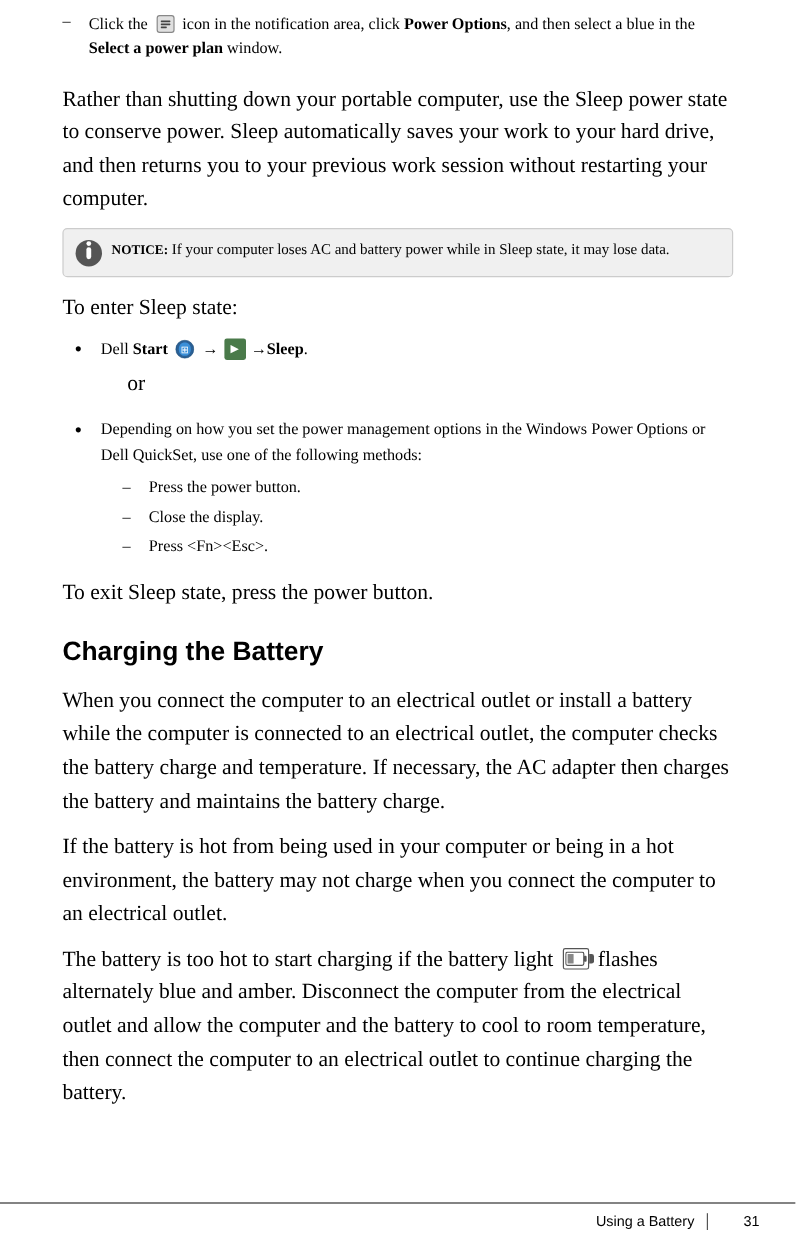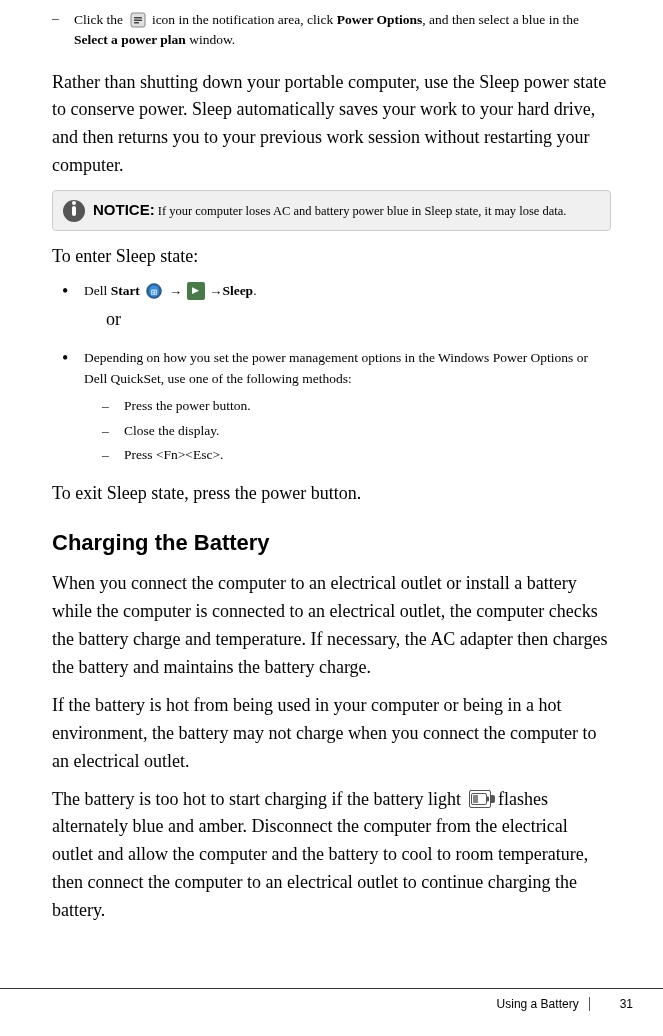--- a/index.html
+++ b/index.html
@@ -88,23 +88,23 @@
       width: 4px;
       height: 4px;
       background: white;
       border-radius: 50%;
     }
     .notice-text {
       font-size: 12.5px;
       line-height: 1.5;
     }
     .notice-text .notice-label {
-      font-family: Liberation Sans, sans-serif;
+      font-family: Liberation Serif, serif;
       font-weight: bold;
-      font-size: 15px;
+      font-size: 11px;
     }
 
     
     .bullet-list {
       margin-left: 10px;
       margin-bottom: 10px;
     }
     .bullet-item {
       display: flex;
       align-items: flex-start;
@@ -219,21 +219,21 @@
       transform: translateY(-50%);
       width: 4px;
       height: 8px;
       background: #555;
       border-radius: 0 2px 2px 0;
     }
 
     
     .page-footer {
       position: absolute;
-      bottom: 25px;
+      bottom: 11px;
       left: 0;
       right: 0;
       display: flex;
       align-items: center;
       justify-content: flex-start;
       padding: 0 30px;
       border-top: 1px solid #333;
       padding-top: 8px;
     }
     .footer-text {
@@ -279,21 +279,21 @@
   </div>
 
 
   <p class="body-para">Rather than shutting down your portable computer, use the Sleep power state to conserve power. Sleep automatically saves your work to your hard drive, and then returns you to your previous work session without restarting your computer.</p>
 
   <div class="notice-box">
     <div class="notice-icon">
       <div class="notice-icon-inner"></div>
     </div>
     <div class="notice-text">
-      <span class="notice-label">NOTICE:</span><span> If your computer loses AC and battery power blue in Sleep state, it may lose data.</span>
+      <span class="notice-label">NOTICE:</span><span> If your computer loses AC and battery power while in Sleep state, it may lose data.</span>
     </div>
   </div>
 
   <p class="body-para">To enter Sleep state:</p>
 
   <div class="bullet-list">
 
     <div class="bullet-item">
       <span class="bullet-dot">•</span>
       <div class="bullet-content">

